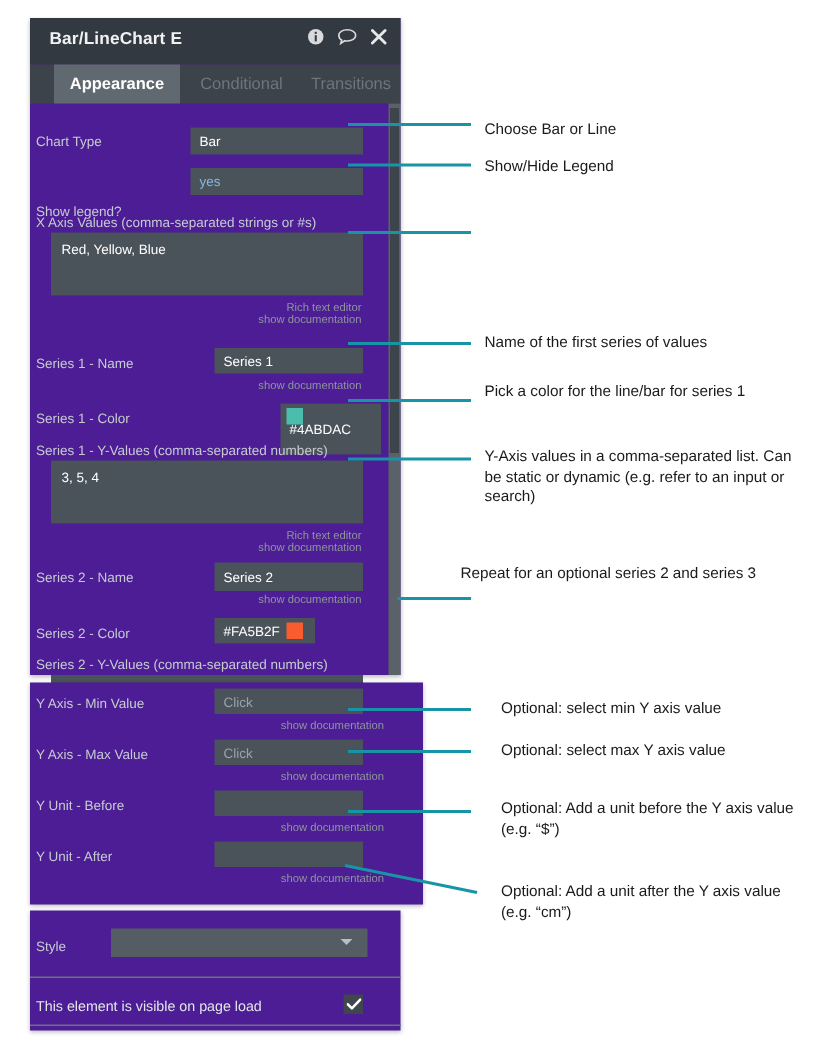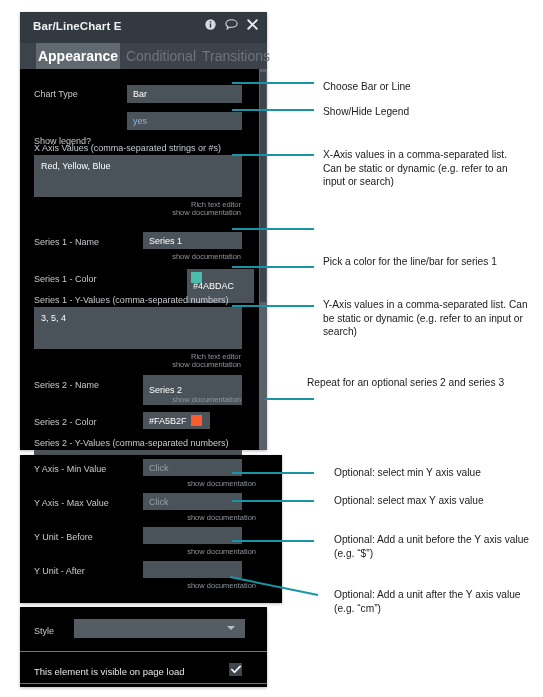--- a/index.html
+++ b/index.html
@@ -9,21 +9,21 @@
     font-family:"Liberation Sans", sans-serif;
     position:relative;
     overflow:hidden;
     -webkit-font-smoothing:antialiased;
   }
   .canvas{position:absolute;left:0;top:0;width:543px;height:697px;}
 
   
   .panel{
     position:absolute;
-    background:#000000;
+    background:#4c1d95;
     box-shadow:0 1px 3px rgba(0,0,0,0.28);
   }
   #panel-main{left:20px;top:12px;width:247px;height:438px;}
   #panel-lower{left:20px;top:455px;width:262px;height:148px;}
   #panel-bottom{left:20px;top:607px;width:247px;height:80px;}
 
   
   .titlebar{
     position:absolute;left:0;top:0;width:247px;height:31px;
     background:#333940;
@@ -32,28 +32,28 @@
     position:absolute;left:13px;top:8px;
     font-size:11.5px;color:#f0f1f2;font-weight:bold;letter-spacing:0.1px;
   }
   .tb-icons{position:absolute;right:9px;top:7px;display:flex;gap:9px;align-items:center;}
   .tb-icons svg{display:block;}
 
   
   .tabs{position:absolute;left:0;top:31px;width:247px;height:26px;background:#3c434a;}
   .tab{
     position:absolute;top:0;height:26px;line-height:26px;
-    font-size:14px;color:#6d757d;text-align:center;
+    font-size:11px;color:#6d757d;text-align:center;
   }
   .tab.active{background:#606870;color:#ffffff;font-weight:bold;}
   #tab-appearance{left:16px;width:84px;}
   #tab-conditional{left:102px;width:78px;}
   #tab-transitions{left:182px;width:64px;}
   .lbl{
-    position:absolute;left:14px;
+    position:absolute;left:4px;
     font-size:9px;color:#c6cbd0;white-space:nowrap;
   }
   .field{
     position:absolute;
     background:#4b535a;
     font-size:9px;color:#ffffff;
     display:flex;align-items:center;
     padding-left:6px;
     box-sizing:border-box;
   }
@@ -161,21 +161,21 @@
     <div class="lbl" style="top:262px;">Series 1 - Color</div>
     <div class="field" style="left:123px;top:257px;width:67px;height:34px;margin-left:44px;">#4ABDAC</div>
     <div class="swatch" id="sw1" style="left: 171px; top: 260px; background: rgb(74, 189, 172);"></div>
 
     <div class="lbl" style="top:283px;">Series 1 - Y-Values (comma-separated numbers)</div>
     <div class="textarea" style="top:295px;height:42px;">3, 5, 4</div>
     <div class="hint" style="top:340px;">Rich text editor</div>
     <div class="hint" style="top:348px;">show documentation</div>
 
     <div class="lbl" style="top:368px;">Series 2 - Name</div>
-    <div class="field" style="left:123px;top:363px;width:99px;height:30px;">Series 2</div>
+    <div class="field" style="left:123px;top:363px;width:99px;height:19px;">Series 2</div>
     <div class="hint" style="top:383px;">show documentation</div>
 
     <div class="lbl" style="top:405px;">Series 2 - Color</div>
     <div class="field" style="left:123px;top:400px;width:67px;height:17px;">#FA5B2F</div>
     <div class="swatch" id="sw2" style="left: 171px; top: 403px; background: rgb(250, 91, 47);"></div>
 
     <div class="lbl" style="top:426px;">Series 2 - Y-Values (comma-separated numbers)</div>
     <div class="textarea" style="top:438px;height:14px;"></div>
   </div>
 
@@ -225,21 +225,21 @@
   <div class="leader" style="left:265px;top:398px;width:49px;"></div>
   <div class="leader" style="left:232px;top:472px;width:82px;"></div>
   <div class="leader" style="left:232px;top:500px;width:82px;"></div>
   <div class="leader" style="left:232px;top:540px;width:82px;"></div>
   <svg class="leader-svg" style="left:230px;top:575px;width:90px;height:22px;">
     <path d="M0 2 L88 20" stroke="#1795A6" stroke-width="2" fill="none"></path>
   </svg>
 
   <div class="ann" style="left:323px;top:80px;width:210px;">Choose Bar or Line</div>
   <div class="ann" style="left:323px;top:105px;width:210px;">Show/Hide Legend</div>
-  <div class="ann" style="left:323px;top:148px;width:205px;">X-Axis values in a comma-separated list. Can be static or dynamic (e.g. refer to an input or search)</div>
+  <div class="ann" style="left:323px;top:222px;width:210px;">Name of the first series of values</div>
   <div class="ann" style="left:323px;top:255px;width:195px;">Pick a color for the line/bar for series 1</div>
   <div class="ann" style="left:323px;top:298px;width:205px;">Y-Axis values in a comma-separated list. Can be static or dynamic (e.g. refer to an input or search)</div>
   <div class="ann" style="left:307px;top:376px;width:200px;">Repeat for an optional series 2 and series 3</div>
   <div class="ann" style="left:334px;top:466px;width:205px;">Optional: select min Y axis value</div>
   <div class="ann" style="left:334px;top:494px;width:205px;">Optional: select max Y axis value</div>
   <div class="ann" style="left:334px;top:533px;width:200px;">Optional: Add a unit before the Y axis value (e.g. “$”)</div>
   <div class="ann" style="left:334px;top:588px;width:200px;">Optional: Add a unit after the Y axis value (e.g. “cm”)</div>
 
 </div>
 

